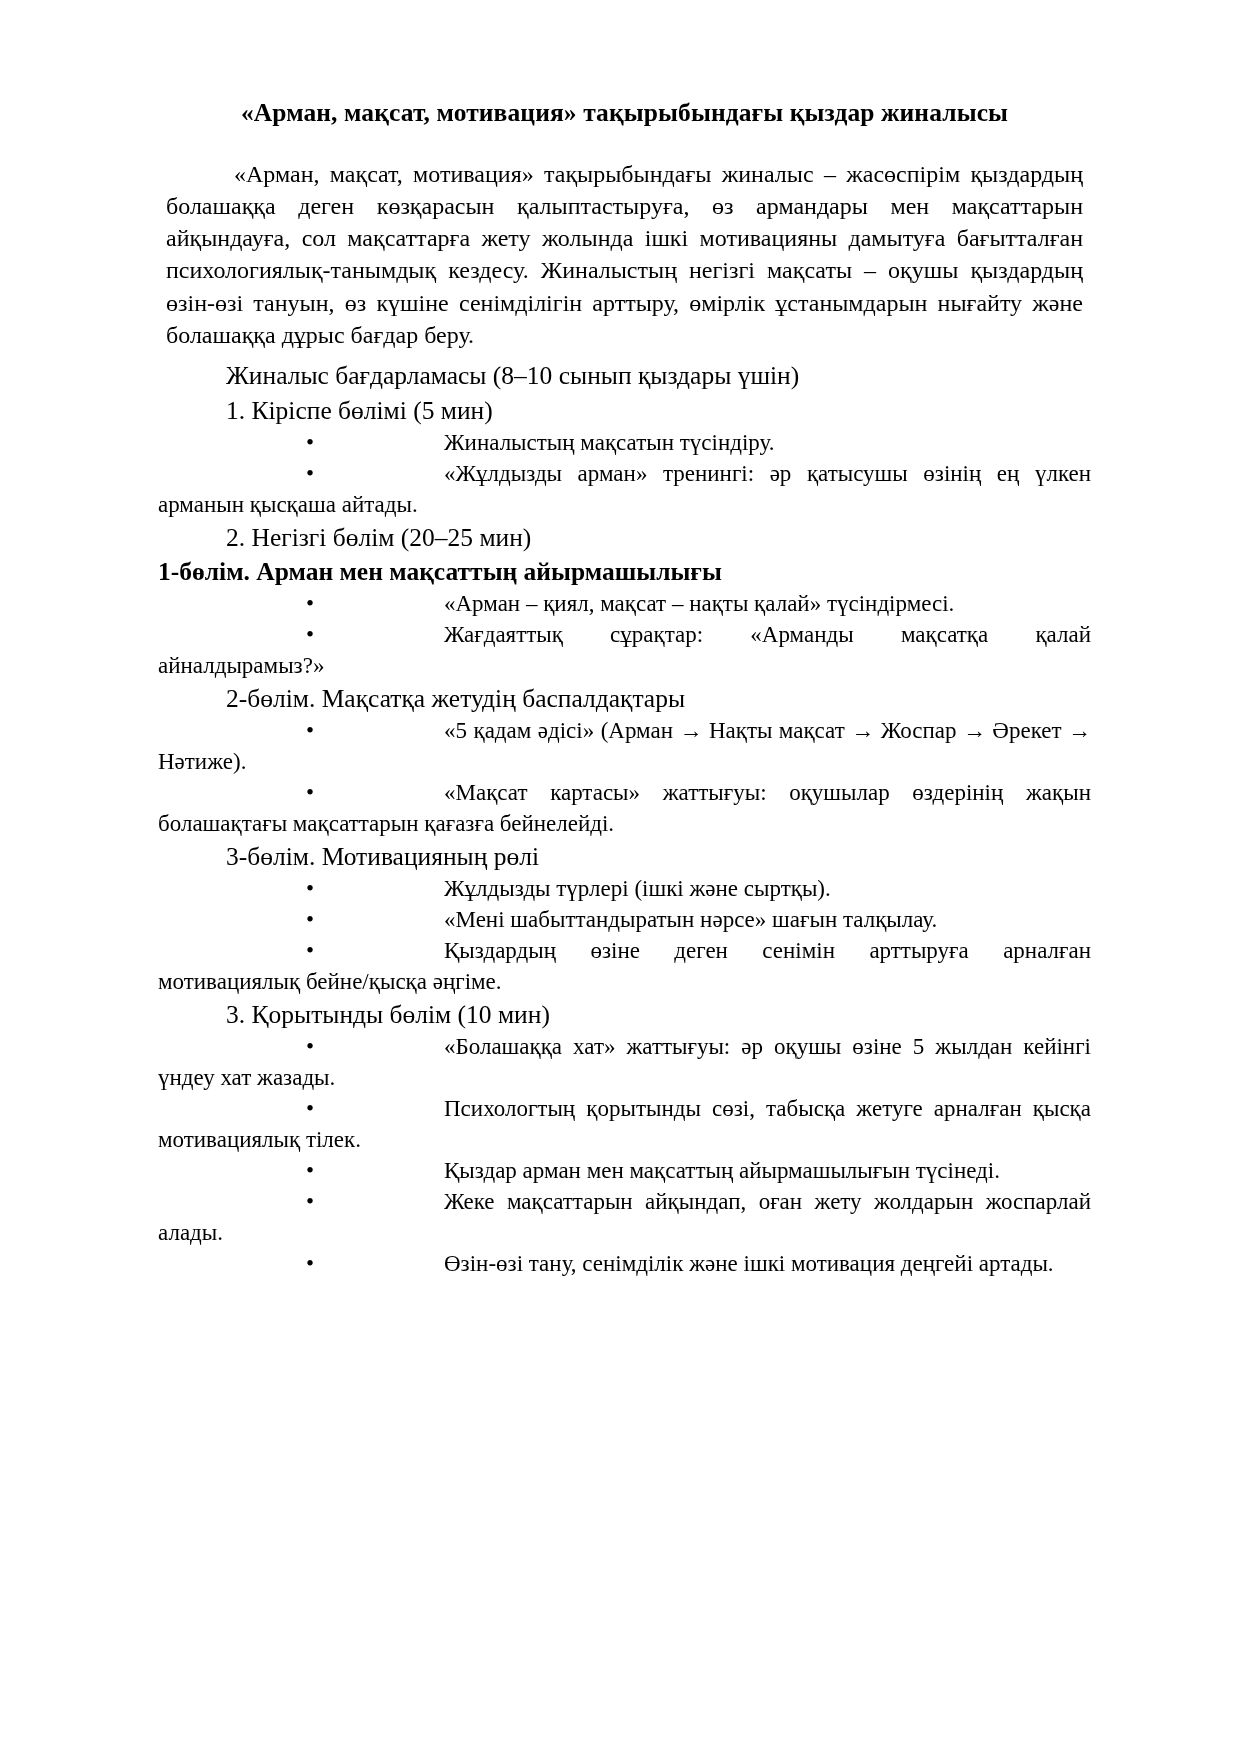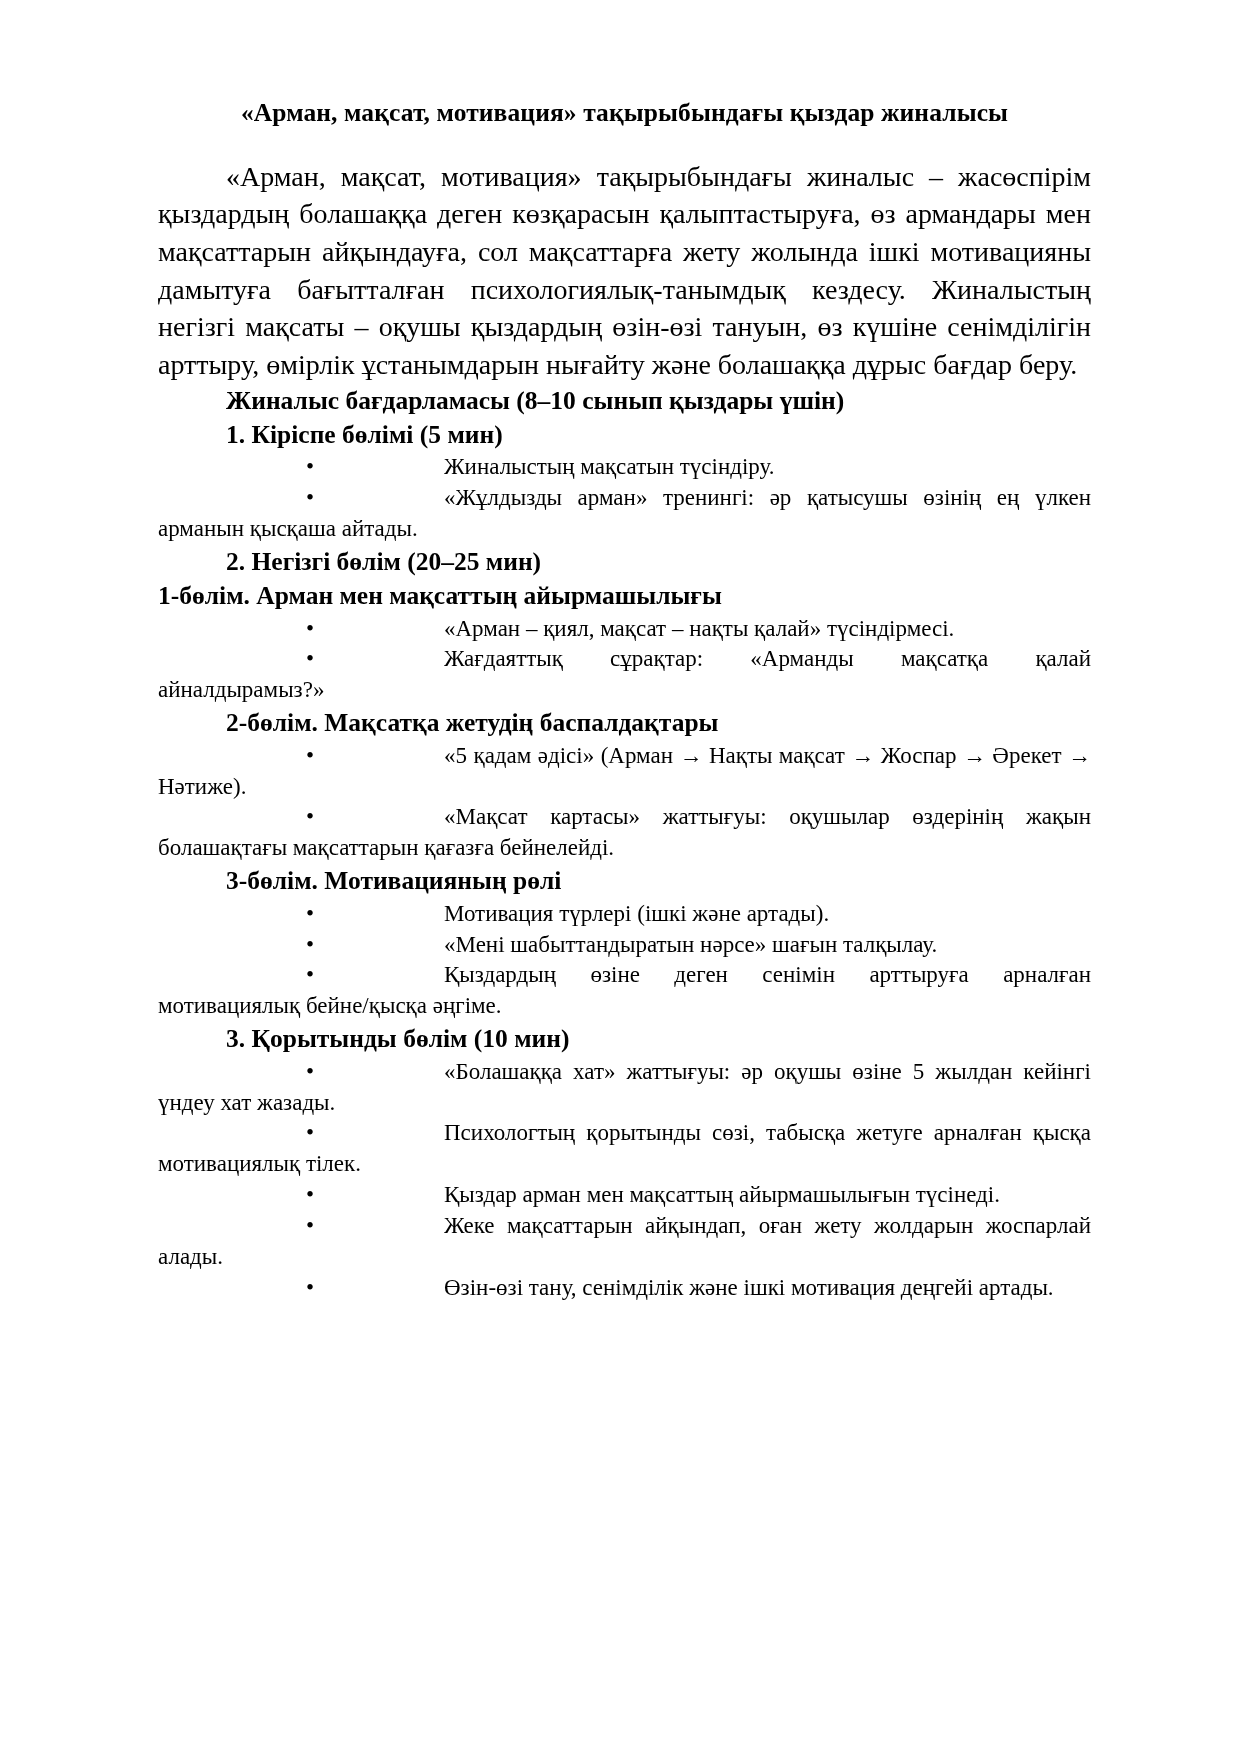--- a/index.html
+++ b/index.html
@@ -23,33 +23,33 @@
   }
   .doc-title {
     font-size: 25.5px;
     font-weight: bold;
     text-align: center;
     line-height: 1.32;
     margin: 0 0 28px 0;
     letter-spacing: 0.1px;
   }
   .para {
-    font-size: 28px;
+    font-size: 24px;
     line-height: 1.345;
     text-align: justify;
     text-justify: inter-word;
-    margin: 0;
+    margin: 8px;
     hyphens: none;
   }
   .para.indent {
     text-indent: 68px;
   }
   .heading {
     font-size: 25.5px;
-    font-weight: bold;
+    font-weight: normal;
     line-height: 1.345;
     margin: 0;
     text-indent: 68px;
     text-align: left;
   }
   .subheading {
     font-size: 25.5px;
     font-weight: bold;
     line-height: 1.345;
     margin: 0;
@@ -101,21 +101,21 @@
 
   <p class="subheading">1-бөлім. Арман мен мақсаттың айырмашылығы</p>
   <p class="bullet bullet-row"><span class="b-mark">•</span><span class="b-lead"></span><span class="b-text">«Арман – қиял, мақсат – нақты қалай» түсіндірмесі.</span></p>
   <p class="bullet bullet-row"><span class="b-mark">•</span><span class="b-lead"></span><span class="b-text">Жағдаяттық сұрақтар: «Арманды мақсатқа қалай айналдырамыз?»</span></p>
 
   <p class="heading" style="text-indent:68px">2-бөлім. Мақсатқа жетудің баспалдақтары</p>
   <p class="bullet bullet-row"><span class="b-mark">•</span><span class="b-lead"></span><span class="b-text">«5 қадам әдісі» (Арман → Нақты мақсат → Жоспар → Әрекет → Нәтиже).</span></p>
   <p class="bullet bullet-row"><span class="b-mark">•</span><span class="b-lead"></span><span class="b-text">«Мақсат картасы» жаттығуы: оқушылар өздерінің жақын болашақтағы мақсаттарын қағазға бейнелейді.</span></p>
 
   <p class="heading" style="text-indent:68px">3-бөлім. Мотивацияның рөлі</p>
-  <p class="bullet bullet-row"><span class="b-mark">•</span><span class="b-lead"></span><span class="b-text">Мотивация түрлері (ішкі және артады).</span></p>
+  <p class="bullet bullet-row"><span class="b-mark">•</span><span class="b-lead"></span><span class="b-text">Жұлдызды түрлері (ішкі және сыртқы).</span></p>
   <p class="bullet bullet-row"><span class="b-mark">•</span><span class="b-lead"></span><span class="b-text">«Мені шабыттандыратын нәрсе» шағын талқылау.</span></p>
   <p class="bullet bullet-row"><span class="b-mark">•</span><span class="b-lead"></span><span class="b-text">Қыздардың өзіне деген сенімін арттыруға арналған мотивациялық бейне/қысқа әңгіме.</span></p>
 
   <p class="heading">3. Қорытынды бөлім (10 мин)</p>
   <p class="bullet bullet-row"><span class="b-mark">•</span><span class="b-lead"></span><span class="b-text">«Болашаққа хат» жаттығуы: әр оқушы өзіне 5 жылдан кейінгі үндеу хат жазады.</span></p>
   <p class="bullet bullet-row"><span class="b-mark">•</span><span class="b-lead"></span><span class="b-text">Психологтың қорытынды сөзі, табысқа жетуге арналған қысқа мотивациялық тілек.</span></p>
 
   <p class="bullet bullet-row"><span class="b-mark">•</span><span class="b-lead"></span><span class="b-text">Қыздар арман мен мақсаттың айырмашылығын түсінеді.</span></p>
   <p class="bullet bullet-row"><span class="b-mark">•</span><span class="b-lead"></span><span class="b-text">Жеке мақсаттарын айқындап, оған жету жолдарын жоспарлай алады.</span></p>
   <p class="bullet bullet-row"><span class="b-mark">•</span><span class="b-lead"></span><span class="b-text">Өзін-өзі тану, сенімділік және ішкі мотивация деңгейі артады.</span></p>

